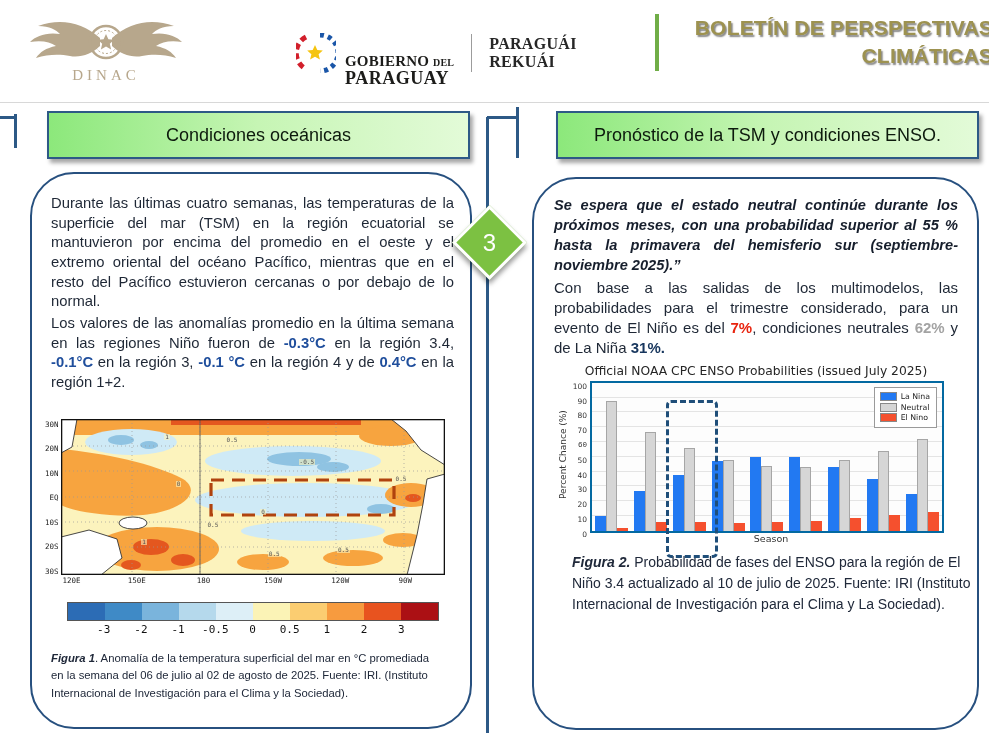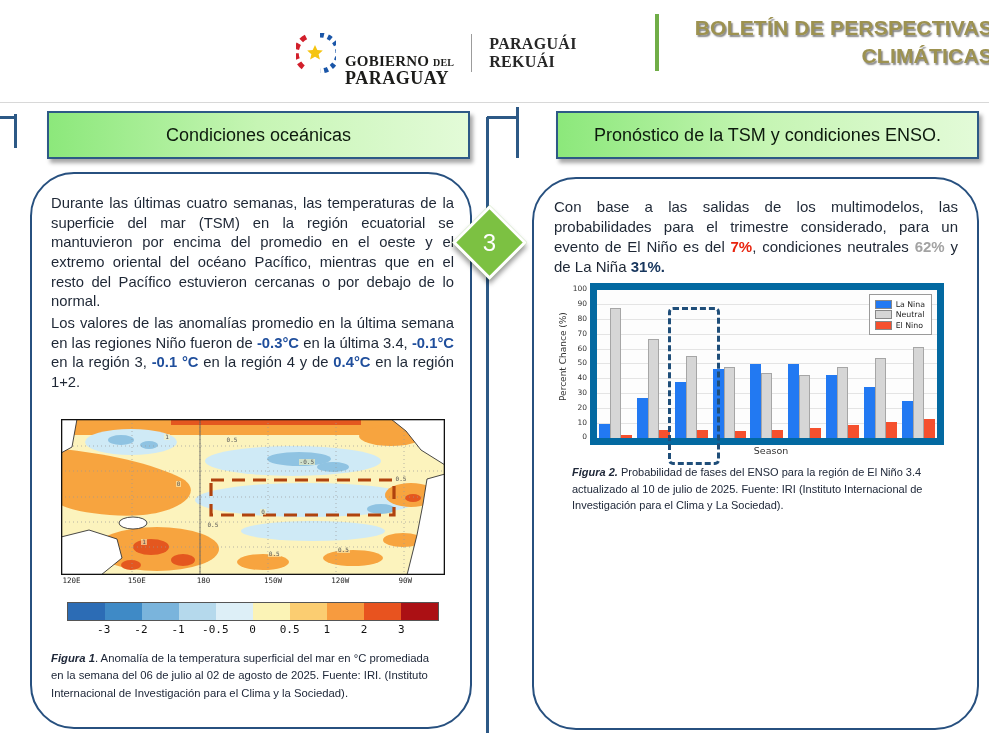--- a/index.html
+++ b/index.html
@@ -70,41 +70,53 @@
   .pct-navy{font-weight:bold;color:#17365d;}
   
   .chart{margin-top:6px;}
   .chart-title{text-align:center;font-family:"DejaVu Sans",sans-serif;font-size:12.3px;color:#262626;}
   .chart-sub{text-align:center;font-family:"DejaVu Sans",sans-serif;font-size:8.3px;color:#4d4d4d;margin-top:1px;}
   .chart-body{display:flex;margin-top:3px;padding-left:4px;}
   .chart-ylab{writing-mode:vertical-rl;transform:rotate(180deg);font-family:"DejaVu Sans",sans-serif;
       font-size:9px;color:#333;text-align:center;height:148px;}
   .yticks{position:relative;width:22px;height:148px;font-family:"DejaVu Sans",sans-serif;font-size:7.5px;color:#333;}
   .ytick{position:absolute;right:3px;transform:translateY(50%);}
-  .plot{position:relative;flex:1;height:148px;border:7px solid #0369a1;background:#fdfdfd;margin-right:14px;}
+  .plot{position:relative;flex:1;height:148px;border:2px solid #0369a1;background:#fdfdfd;margin-right:14px;}
   .grid{position:absolute;left:0;right:0;height:1px;background:#e4e4e4;}
   .groups{position:absolute;inset:0;display:flex;justify-content:space-around;align-items:flex-end;z-index:2;}
   .group{display:flex;align-items:flex-end;}
   .bar{width:11px;}
   .legend{position:absolute;top:4px;right:5px;border:1px solid #9a9a9a;background:#fff;padding:3px 6px 3px 5px;z-index:4;
       font-family:"DejaVu Sans",sans-serif;font-size:7.8px;color:#222;}
   .lrow{display:flex;align-items:center;gap:4px;margin:1.5px 0;}
   .lrow i{display:block;width:15px;height:7px;}
   .hibox{position:absolute;top:17px;bottom:-27px;width:46px;border:3.5px dashed #1f4e79;border-radius:5px;z-index:6;}
   .xticks{position:relative;height:13px;margin-left:40px;margin-right:14px;font-family:"DejaVu Sans",sans-serif;
       font-size:8px;color:#333;}
   .xticks span{position:absolute;transform:translateX(-50%);}
   .chart-xlab{text-align:center;font-family:"DejaVu Sans",sans-serif;font-size:9.5px;color:#333;margin-left:30px;}
-  .rp-caption{margin-top:8px;font-size:11px;line-height:1.5;color:#20293a;width:405px;margin-left:18px;}
+  .rp-caption{margin-top:8px;font-size:14px;line-height:1.5;color:#20293a;width:405px;margin-left:18px;}
 </style>
 </head>
 <body>
 
 <div class="page">
 
+  <div class="dinac">
+    <svg viewBox="0 0 168 94">
+      <g fill="#b7a78c">
+        <path d="M78,34 C60,18 38,14 16,22 C28,22 34,26 38,30 C24,28 14,32 8,38 C20,36 28,38 34,42 C24,44 18,48 14,54 C26,50 38,50 48,52 C58,54 70,50 78,42 Z"></path>
+        <path d="M90,34 C108,18 130,14 152,22 C140,22 134,26 130,30 C144,28 154,32 160,38 C148,36 140,38 134,42 C144,44 150,48 154,54 C142,50 130,50 120,52 C110,54 98,50 90,42 Z"></path>
+      </g>
+      <circle cx="84" cy="38" r="16" fill="none" stroke="#b7a78c" stroke-width="2.5"></circle>
+      <circle cx="84" cy="38" r="11.5" fill="none" stroke="#b7a78c" stroke-width="1" stroke-dasharray="2 2"></circle>
+      <path d="M84,30 l2.4,5.3 5.8,.5 -4.4,3.9 1.3,5.7 -5.1,-3 -5.1,3 1.3,-5.7 -4.4,-3.9 5.8,-.5 Z" fill="#b7a78c"></path>
+      <text x="84" y="76" text-anchor="middle" font-family="Liberation Serif,serif" font-size="15" letter-spacing="4" fill="#b7a78c">DINAC</text>
+    </svg>
+  </div>
 
   <div class="gov-logo">
     <svg class="gov-emblem" viewBox="0 0 40 40">
       <path d="M10,4 A18 18 0 0 0 10,36" fill="none" stroke="#d21f2b" stroke-width="5" stroke-dasharray="6 4"></path>
       <path d="M24,2 A18 18 0 0 1 24,38" fill="none" stroke="#1a56a8" stroke-width="5" stroke-dasharray="4 4"></path>
       <circle cx="19" cy="20" r="9" fill="#fff"></circle>
       <path d="M19,12 l2.3,5 5.5,.5 -4.2,3.7 1.3,5.4 -4.9,-2.9 -4.9,2.9 1.3,-5.4 -4.2,-3.7 5.5,-.5 Z" fill="#f5c40f"></path>
     </svg>
     <div class="gov-text">
       <div class="l1"><span>GOBIERNO</span> <span class="small">DEL</span></div>
@@ -137,21 +149,21 @@
     <span>Pronóstico de la TSM y condiciones ENSO.</span>
   </div>
 
   <div class="diamond">
       <span>3</span>
     </div>
 
   <div class="panel left">
     <div class="lp-body">
       <div class="para">Durante las últimas cuatro semanas, las temperaturas de la superficie del mar (TSM) en la región ecuatorial se mantuvieron por encima del promedio en el oeste y el extremo oriental del océano Pacífico, mientras que en el resto del Pacífico estuvieron cercanas o por debajo de lo normal.</div>
-      <div class="para"><span>Los valores de las anomalías promedio en la última semana en las regiones Niño fueron de </span><span class="val">-0.3°C</span><span> en la última 3.4, </span><span class="val">-0.1°C</span><span> en la región 3, </span><span class="val">-0.1 °C</span><span> en la región 4 y de </span><span class="val">0.4°C</span><span> en la región 1+2.</span></div>
+      <div class="para"><span>Los valores de las anomalías promedio en la última semana en las regiones Niño fueron de </span><span class="val">-0.3°C</span><span> en la región 3.4, </span><span class="val">-0.1°C</span><span> en la región 3, </span><span class="val">-0.1 °C</span><span> en la región 4 y de </span><span class="val">0.4°C</span><span> en la región 1+2.</span></div>
 
       <div class="figure1">
 
         <div class="map-wrap">
           <svg viewBox="0 0 384 156">
             <rect x="0" y="0" width="384" height="156" fill="#fcf3bd"></rect>
             <g>
               <rect x="0" y="0" width="384" height="16" fill="#f7a43f"></rect>
               <rect x="110" y="0" width="190" height="6" fill="#e4571f"></rect>
               <ellipse cx="70" cy="23" rx="46" ry="13" fill="#cfeaf6"></ellipse>
@@ -191,20 +203,29 @@
             <rect x="150" y="61" width="183" height="35" fill="none" stroke="#b0430e" stroke-width="3.2" stroke-dasharray="13 8"></rect>
             <g fill="#fff" stroke="#333" stroke-width="0.9">
               <path d="M0,0 L16,0 L11,28 L0,34 Z"></path>
               <path d="M0,118 L28,111 L56,120 L61,139 L40,156 L0,156 Z"></path>
               <ellipse cx="72" cy="104" rx="14" ry="6"></ellipse>
               <path d="M330,0 L384,0 L384,46 L360,31 L345,12 Z"></path>
               <path d="M366,60 L384,55 L384,156 L346,156 L356,116 L362,85 Z"></path>
             </g>
             <rect x="0.5" y="0.5" width="383" height="155" fill="none" stroke="#111" stroke-width="1.6"></rect>
           </svg>
+          <div class="map-yaxis">
+              <span>30N</span>
+              <span>20N</span>
+              <span>10N</span>
+              <span>EQ</span>
+              <span>10S</span>
+              <span>20S</span>
+              <span>30S</span>
+            </div>
           <div class="map-ann">
               <span style="left: 27%; top: 10%;">1</span>
               <span style="left: 43%; top: 12%;">0.5</span>
               <span style="left: 62%; top: 26%;">-0.5</span>
               <span style="left: 30%; top: 40%;">0</span>
               <span style="left: 52%; top: 58%;">0</span>
               <span style="left: 87%; top: 37%;">0.5</span>
               <span style="left: 38%; top: 66%;">0.5</span>
               <span style="left: 21%; top: 77%;">1</span>
               <span style="left: 54%; top: 85%;">0.5</span>
@@ -248,33 +269,35 @@
       </div>
 
       <div class="caption">
         <span class="cap-lead">Figura 1</span><span>. Anomalía de la temperatura superficial del mar en °C promediada en la semana del 06 de julio al 02 de agosto de 2025. Fuente: IRI. (Instituto Internacional de Investigación para el Clima y la Sociedad).</span>
       </div>
     </div>
   </div>
 
   <div class="panel right">
     <div class="rp-body">
+      <div class="quote"> Se espera que el estado neutral continúe durante los próximos meses, con una probabilidad superior al 55 % hasta la primavera del hemisferio sur (septiembre-noviembre 2025).”</div>
       <div class="rp-para"><span>Con base a las salidas de los multimodelos, las probabilidades para el trimestre considerado, para un evento de El Niño es del </span><span class="pct-red">7%</span><span>, condiciones neutrales </span><span class="pct-gray">62%</span><span> y de La Niña </span><span class="pct-navy">31%.</span></div>
 
       <div class="chart">
+        <div class="chart-title">Official NOAA CPC ENSO Probabilities (issued July 2025)</div>
         <div class="chart-body">
           <div class="chart-ylab">Percent Chance (%)</div>
           <div class="yticks">
               <span class="ytick" style="bottom: -5px;">0</span>
               <span class="ytick" style="bottom: 9.8px;">10</span>
               <span class="ytick" style="bottom: 24.6px;">20</span>
               <span class="ytick" style="bottom: 39.4px;">30</span>
               <span class="ytick" style="bottom: 54.2px;">40</span>
               <span class="ytick" style="bottom: 69px;">50</span>
-              <span class="ytick" style="bottom: 83.8px;">60</span>
+              <span class="ytick" style="bottom: 83.8px; font-family: Liberation Mono, monospace;">60</span>
               <span class="ytick" style="bottom: 98.6px;">70</span>
               <span class="ytick" style="bottom: 113.4px;">80</span>
               <span class="ytick" style="bottom: 128.2px; margin-left: 46px;">90</span>
               <span class="ytick" style="bottom: 143px;">100</span>
             </div>
           <div class="plot">
             <div class="legend">
                 <div class="lrow">
                   <i style="background: rgb(34, 121, 242); border: 1px solid rgb(136, 136, 136);"></i>
                   <span>La Nina</span>

